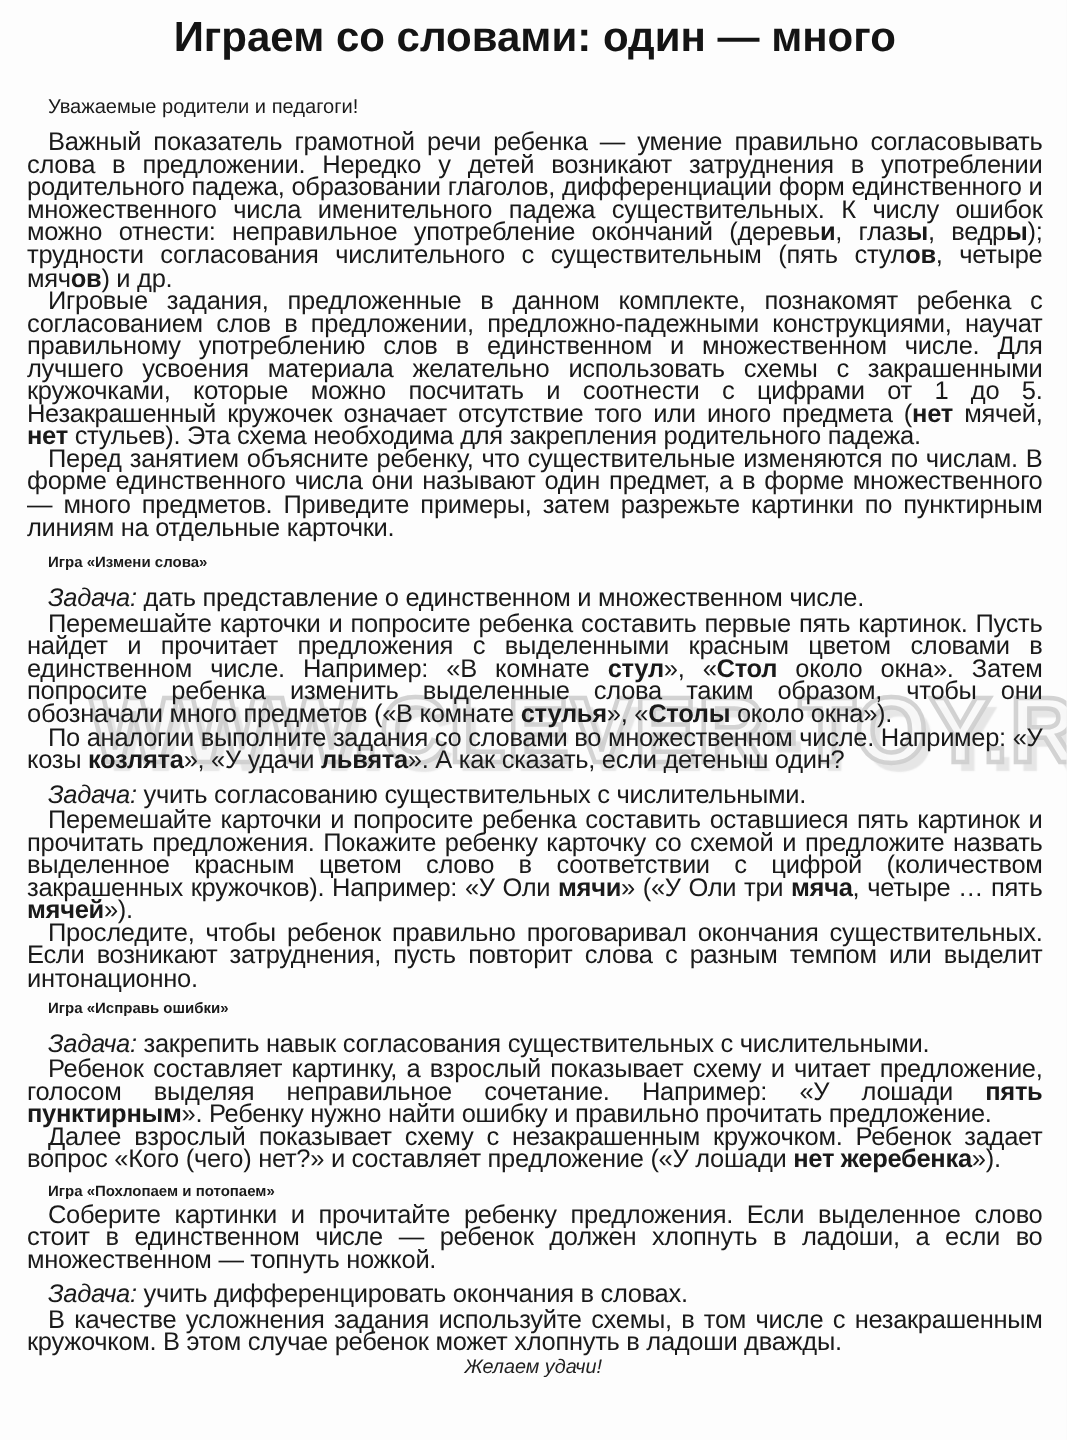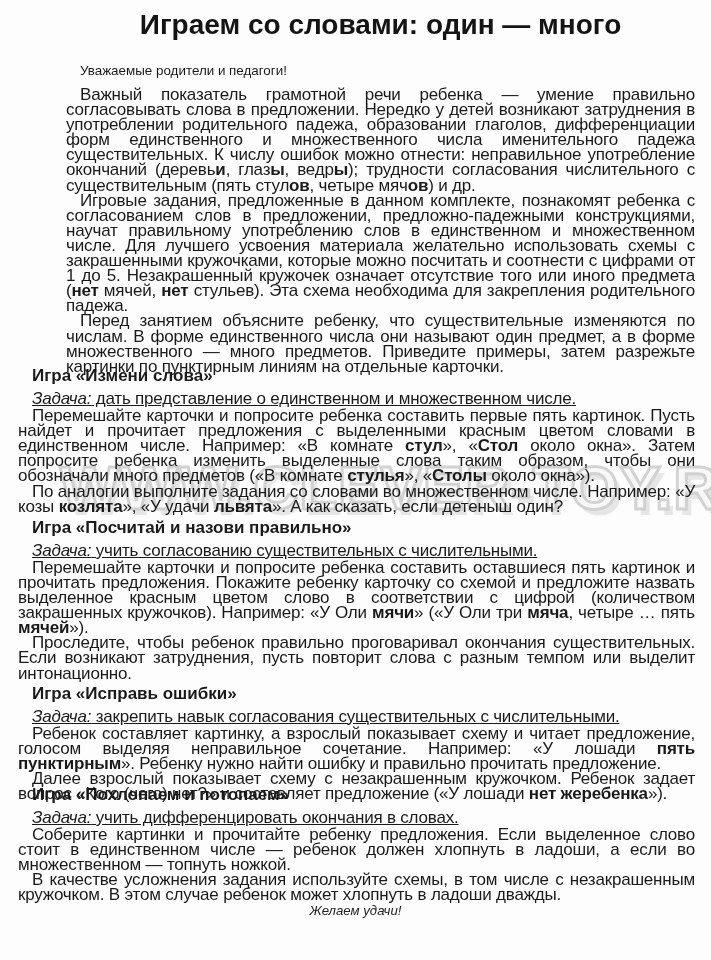--- a/index.html
+++ b/index.html
@@ -23,21 +23,21 @@
     font-size:62px;
     font-weight:bold;
     letter-spacing:1px;
     white-space:nowrap;
     color:rgba(248,248,248,0.92);
     -webkit-text-stroke:3px rgba(203,203,203,0.85);
     text-shadow:5px 6px 1px rgba(150,150,150,0.22);
     user-select:none;
   }
   .abs{position:absolute;left:18px;right:16px;z-index:1;}
-  #blk-intro{top:8px;margin-left:48px;}
+  #blk-intro{top:8px;}
   #blk-games{top:368px;}
   #blk-game4{top:787px;}
   #blk-footer{top:894px;left:30px;right:30px;}
 
   h1.page-title{
     margin:0;
     text-align:center;
     font-size:28px;
     line-height:34px;
     font-weight:bold;
@@ -54,26 +54,26 @@
     font-size:17px;
     line-height:15.1px;
     letter-spacing:-0.2px;
     text-align:justify;
     text-indent:14px;
   }
   .b{font-weight:bold;}
   .i{font-style:italic;}
   section h3.game-title{
     margin:0;
-    font-size:17px;
+    font-size:10px;
     font-weight:bold;
     text-indent:14px;
     line-height:15px;
   }
-  p.task{margin:8px 0 2px;text-decoration:underline;}
+  p.task{margin:8px 0 2px;}
   #game2{margin-top:6px;}
   #game3{margin-top:5px;}
   .footer-note{
     margin:0;
     text-align:center;
     font-style:italic;
     font-size:13.2px;
     line-height:16.5px;
     letter-spacing:-0.1px;
     color:#222;
@@ -104,40 +104,39 @@
   <div class="abs" id="blk-games">
 
     <section id="game1">
       <h3 class="game-title">Игра «Измени слова»</h3>
       <p class="body task"><span class="i">Задача:</span><span> дать представление о единственном и множественном числе.</span></p>
       <p class="body"><span>Перемешайте карточки и попросите ребенка составить первые пять картинок. Пусть найдет и прочитает предложения с выделенными красным цветом словами в единственном числе. Например: «В комнате </span><span class="b">стул</span><span>», «</span><span class="b">Стол</span><span> около окна». Затем попросите ребенка изменить выделенные слова таким образом, чтобы они обозначали много предметов («В комнате </span><span class="b">стулья</span><span>», «</span><span class="b">Столы</span><span> около окна»).</span></p>
       <p class="body"><span>По аналогии выполните задания со словами во множественном числе. Например: «У козы </span><span class="b">козлята</span><span>», «У удачи </span><span class="b">львята</span><span>». А как сказать, если детеныш один?</span></p>
     </section>
 
     <section id="game2">
-      <h3 class="game-title">Игра «Посчитай и назови правильно»</h3>
       <p class="body task"><span class="i">Задача:</span><span> учить согласованию существительных с числительными.</span></p>
       <p class="body"><span>Перемешайте карточки и попросите ребенка составить оставшиеся пять картинок и прочитать предложения. Покажите ребенку карточку со схемой и предложите назвать выделенное красным цветом слово в соответствии с цифрой (количеством закрашенных кружочков). Например: «У Оли </span><span class="b">мячи</span><span>» («У Оли три </span><span class="b">мяча</span><span>, четыре … пять </span><span class="b">мячей</span><span>»).</span></p>
       <p class="body"><span>Проследите, чтобы ребенок правильно проговаривал окончания существительных. Если возникают затруднения, пусть повторит слова с разным темпом или выделит интонационно.</span></p>
     </section>
 
     <section id="game3">
       <h3 class="game-title">Игра «Исправь ошибки»</h3>
       <p class="body task"><span class="i">Задача:</span><span> закрепить навык согласования существительных с числительными.</span></p>
       <p class="body"><span>Ребенок составляет картинку, а взрослый показывает схему и читает предложение, голосом выделяя неправильное сочетание. Например: «У лошади </span><span class="b">пять пунктирным</span><span>». Ребенку нужно найти ошибку и правильно прочитать предложение.</span></p>
       <p class="body"><span>Далее взрослый показывает схему с незакрашенным кружочком. Ребенок задает вопрос «Кого (чего) нет?» и составляет предложение («У лошади </span><span class="b">нет жеребенка</span><span>»).</span></p>
     </section>
 
   </div>
 
   <div class="abs" id="blk-game4">
     <section id="game4">
       <h3 class="game-title">Игра «Похлопаем и потопаем»</h3>
+      <p class="body"><span>Соберите картинки и прочитайте ребенку предложения. Если выделенное слово стоит в единственном числе — ребенок должен хлопнуть в ладоши, а если во множественном — топнуть ножкой.</span></p>
       <p class="body task"><span class="i">Задача:</span><span> учить дифференцировать окончания в словах.</span></p>
-      <p class="body"><span>Соберите картинки и прочитайте ребенку предложения. Если выделенное слово стоит в единственном числе — ребенок должен хлопнуть в ладоши, а если во множественном — топнуть ножкой.</span></p>
       <p class="body"><span>В качестве усложнения задания используйте схемы, в том числе с незакрашенным кружочком. В этом случае ребенок может хлопнуть в ладоши дважды.</span></p>
     </section>
   </div>
 
   <div class="abs" id="blk-footer">
     <p class="footer-wish">Желаем удачи!</p>
   </div>
 
 </div>
 

